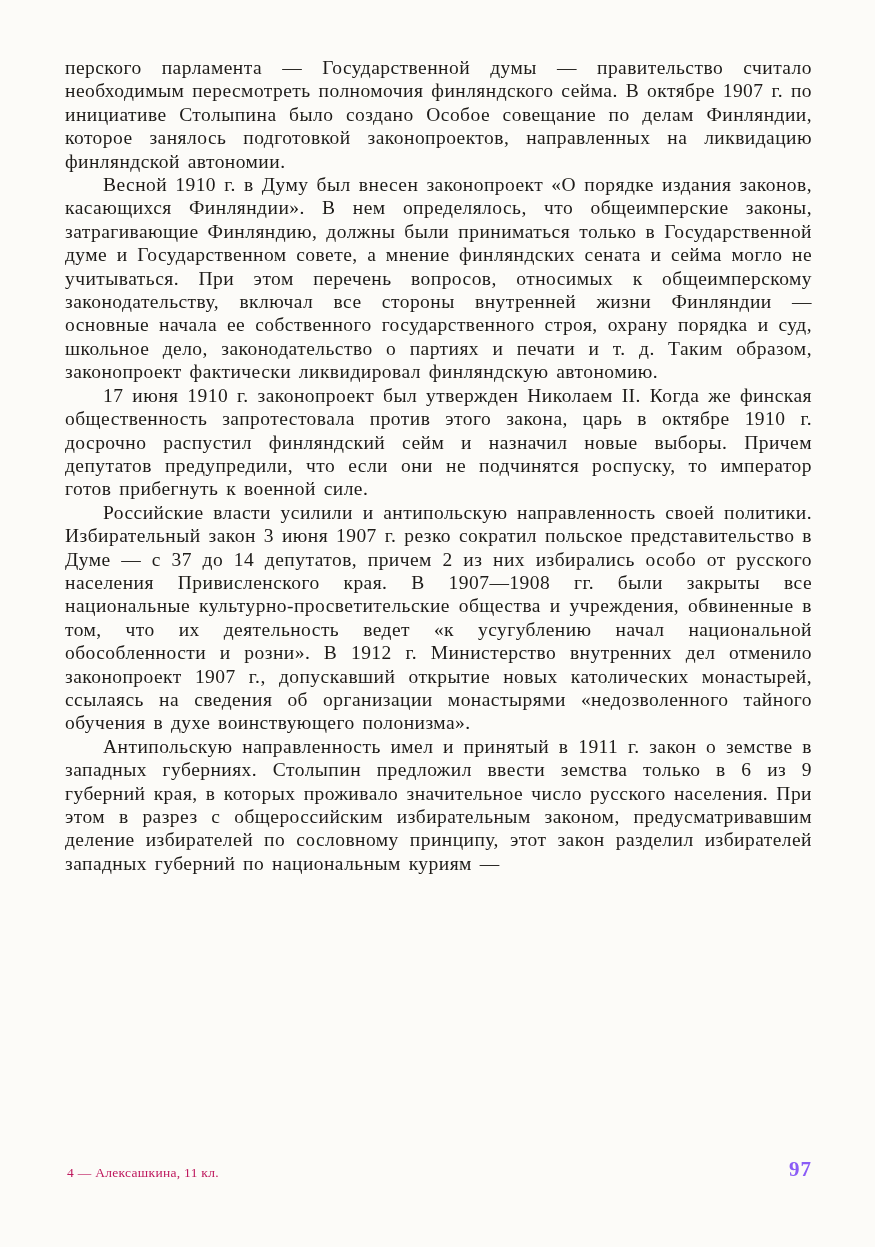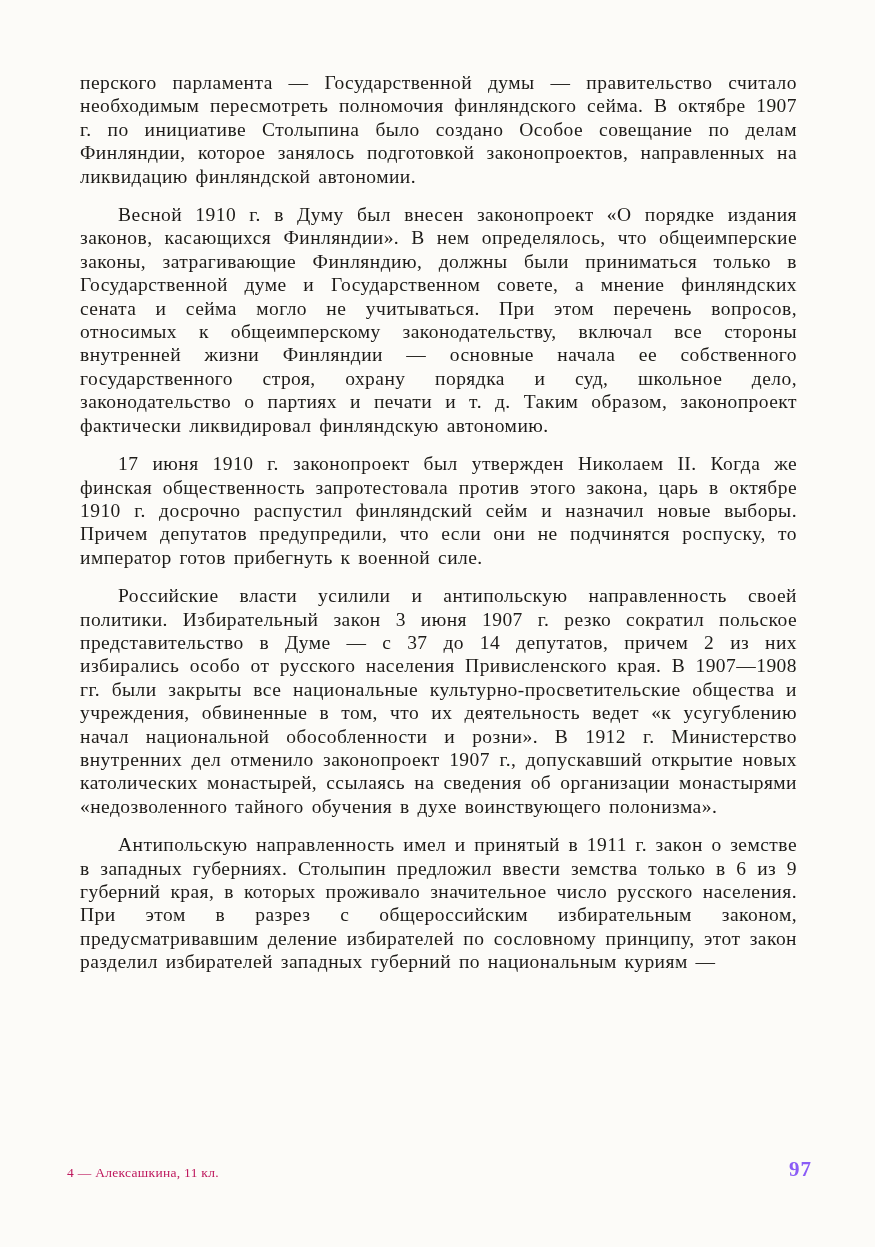--- a/index.html
+++ b/index.html
@@ -18,21 +18,21 @@
     font-family: "Liberation Serif", "DejaVu Serif", serif;
     color: #1d1b18;
     overflow: hidden;
     display: flex;
     flex-direction: column;
   }
   .text-block {
     flex: 1 1 auto;
   }
   .text-block p {
-    margin: 15px;
+    margin: 0;
     font-size: 19.5px;
     line-height: 23.4px;
     text-align: justify;
     letter-spacing: 0.45px;
     word-spacing: 2.5px;
     font-weight: 500;
   }
   .text-block p.indent {
     text-indent: 38px;
   }

